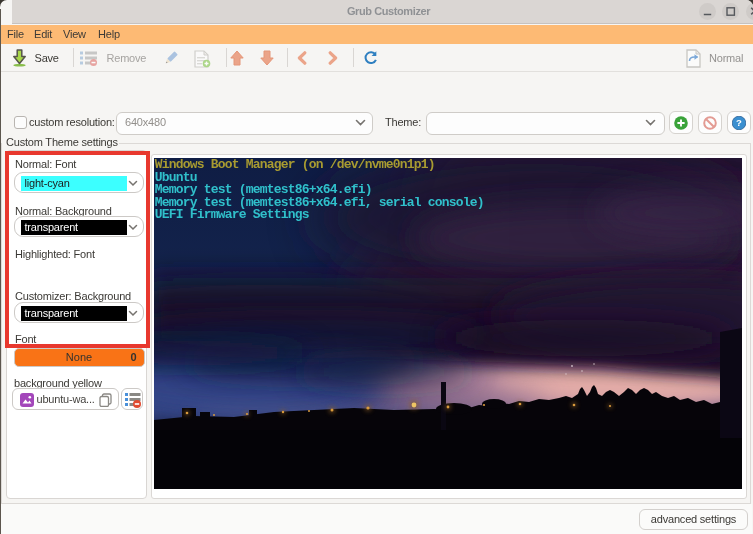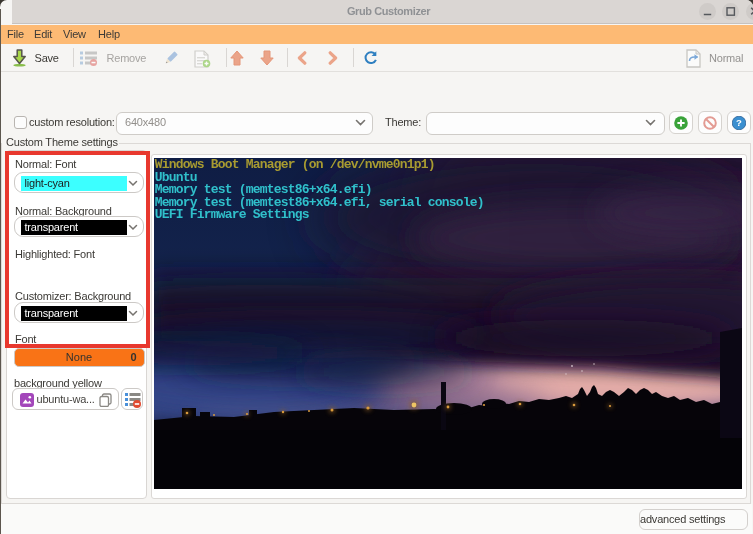--- a/index.html
+++ b/index.html
@@ -35,21 +35,21 @@
 .pchev{position:absolute;right:5px;top:7px}
 
 .redrect{position:absolute;left:5px;top:150.5px;width:144.5px;height:197px;border:4.5px solid #e8382e;z-index:50}
 
 .pvwrap{position:absolute;left:150.5px;top:154px;width:596.5px;height:345px;background:#fff;border:1px solid #dbd8d5;border-radius:3px}
 .photo{position:absolute;left:154px;top:158px;width:588px;height:331px;background:#0a1020;overflow:hidden}
 .pvtext{position:absolute;left:154.8px;top:159.3px;font-family:"Liberation Mono",monospace;font-size:13px;letter-spacing:-0.8px;line-height:12.55px;font-weight:700;white-space:pre;z-index:5}
 .cy{color:#30c0cb}.yw{color:#a89b31}
 
 .bottom{position:absolute;left:1px;top:504px;width:751px;height:30px;background:#fafaf9}
-.advbtn{position:absolute;left:639px;top:509px;width:109px;height:20.5px;background:#fbfbfa;border:1px solid #d3d0cd;border-radius:6px;font-size:11px;letter-spacing:-0.2px;color:#3b3935;line-height:19px}
+.advbtn{position:absolute;left:639px;top:509px;width:109px;height:20.5px;background:#fbfbfa;border:1px solid #d3d0cd;border-radius:6px;font-size:11px;letter-spacing:-0.2px;color:#3b3935;text-align:center;line-height:19px}
 .sliver{position:absolute;left:0;top:9px;width:1.2px;height:525px;background:#5c564e;z-index:90}
 </style></head>
 <body>
 <div class="win">
 
   <div class="titlebar">
     <div class="title">Grub Customizer</div>
     <div class="wbtn" style="left:686.5px"></div>
     <div class="wbtn" style="left:709.5px"></div>
     <div class="wbtn" style="left:733.5px"></div>

